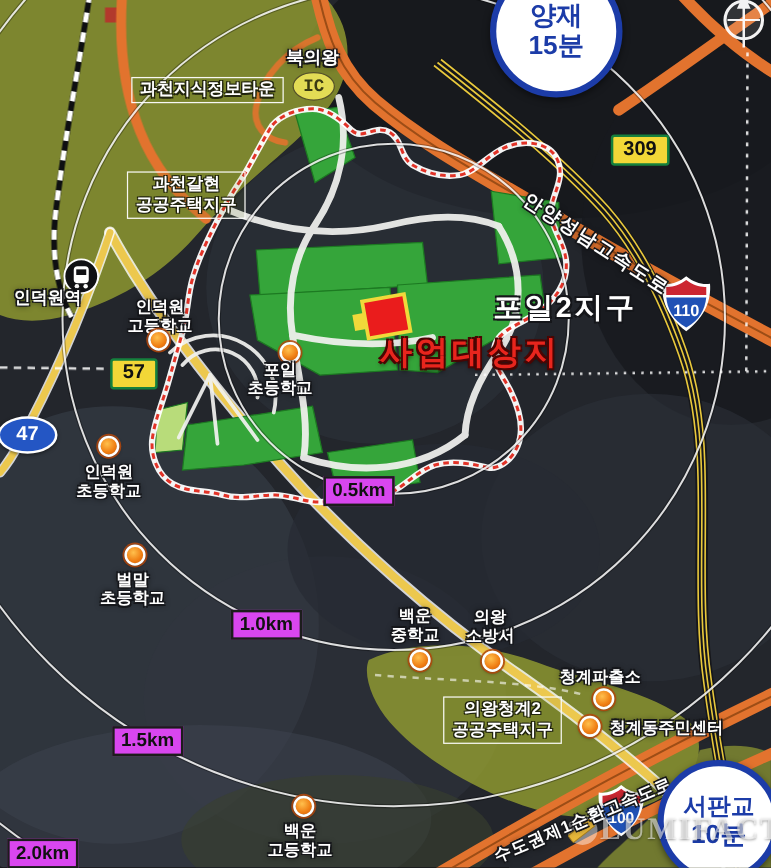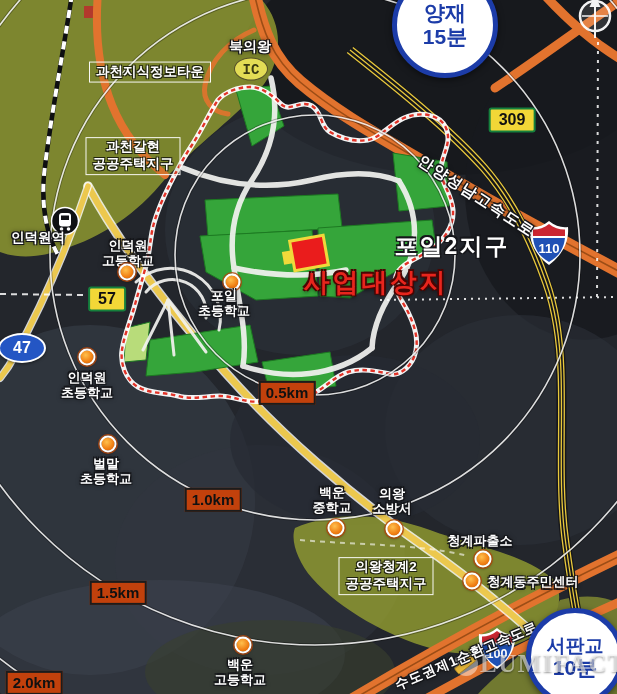--- a/index.html
+++ b/index.html
@@ -9,26 +9,26 @@
   .lyr{position:absolute;z-index:2;}
   .ctr{transform:translate(-50%,-50%);}
   .olbl{color:#fff;font-weight:bold;text-align:center;line-height:1.18;white-space:nowrap;
         text-shadow:-1.2px -1.2px 0 #15161a,1.2px -1.2px 0 #15161a,-1.2px 1.2px 0 #15161a,
         1.2px 1.2px 0 #15161a,0 0 5px rgba(0,0,0,.9);}
   .poi-lbl{font-size:13px;}
   .poi-dot{position:absolute;width:13px;height:13px;border-radius:50%;z-index:2;
         background:radial-gradient(circle at 40% 35%,#ffc04d,#ef7d12 60%,#c85a10);
         border:2.5px solid #fff;box-shadow:0 0 0 1.5px rgba(180,70,10,.85),0 1px 3px rgba(0,0,0,.6);
         transform:translate(-50%,-50%);}
-  .kmlbl{position:absolute;z-index:3;background:#c2410c;border:2px solid #1c1c1c;color:#111;
+  .kmlbl{position:absolute;z-index:3;background:#d946ef;border:2px solid #1c1c1c;color:#111;
         font-weight:bold;font-size:15px;padding:0 5px;line-height:1.35;transform:translate(-50%,-50%);}
   .areabox{position:absolute;z-index:2;border:1.5px solid rgba(255,255,255,.95);
         background:rgba(110,120,30,.12);color:#fff;font-weight:bold;font-size:13.5px;text-align:center;
         line-height:1.25;padding:1px 6px;transform:translate(-50%,-50%);white-space:nowrap;
-        text-shadow:-1px -1px 0 #20230f,1px -1px 0 #20230f,-1px 1px 0 #20230f,1px 1px 0 #20230f;}
+        text-shadow:-1px -1px 0 #20230f,1px -1px 0 #20230f,-1px 1px 0 #20230f,1px 1px 0 #20230f;margin-left:16px;}
   .travel{position:absolute;z-index:4;background:#fff;border-radius:50%;display:flex;flex-direction:column;
         align-items:center;justify-content:center;color:#1c3ca8;font-weight:bold;line-height:1.12;
         box-shadow:0 2px 6px rgba(0,0,0,.5);}
   .ybadge{position:absolute;z-index:3;background:#f2d737;border:2px solid #15803d;border-radius:3px;
         color:#111;font-weight:bold;font-size:16px;padding:0 8px;line-height:1.3;transform:translate(-50%,-50%);}
   .boval{position:absolute;z-index:3;background:#2456c4;border:2px solid #fff;border-radius:50%;
         color:#fff;font-weight:bold;font-size:16px;width:44px;height:26px;display:flex;align-items:center;
         justify-content:center;transform:translate(-50%,-50%);box-shadow:0 1px 3px rgba(0,0,0,.5);}
   .icoval{position:absolute;z-index:3;background:#e3dc55;border:1.5px solid #55512a;border-radius:50%;
         color:#3a3a12;font-weight:bold;font-size:14px;width:32px;height:21px;display:flex;align-items:center;

